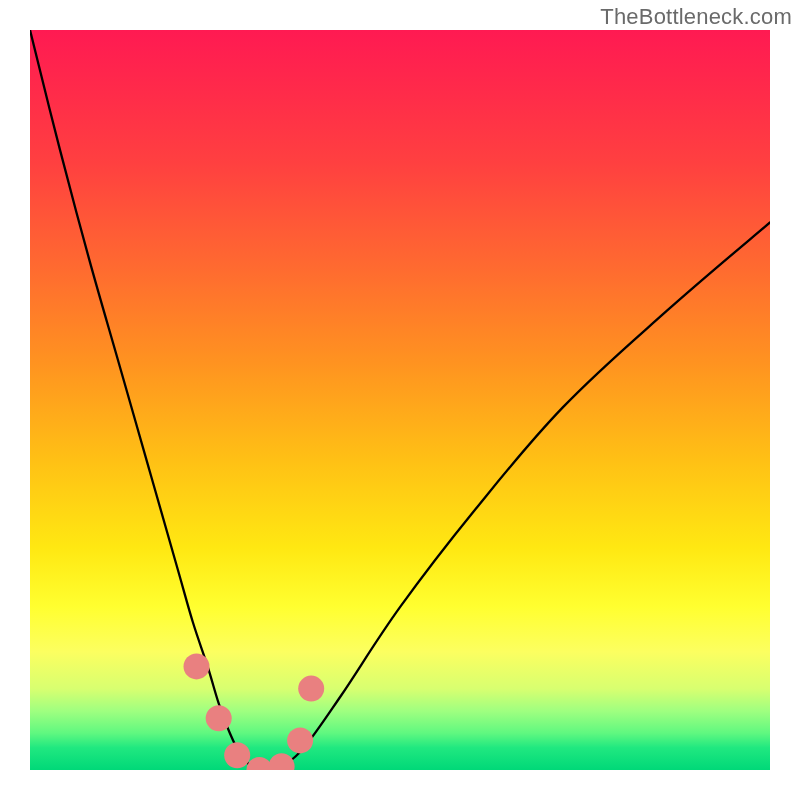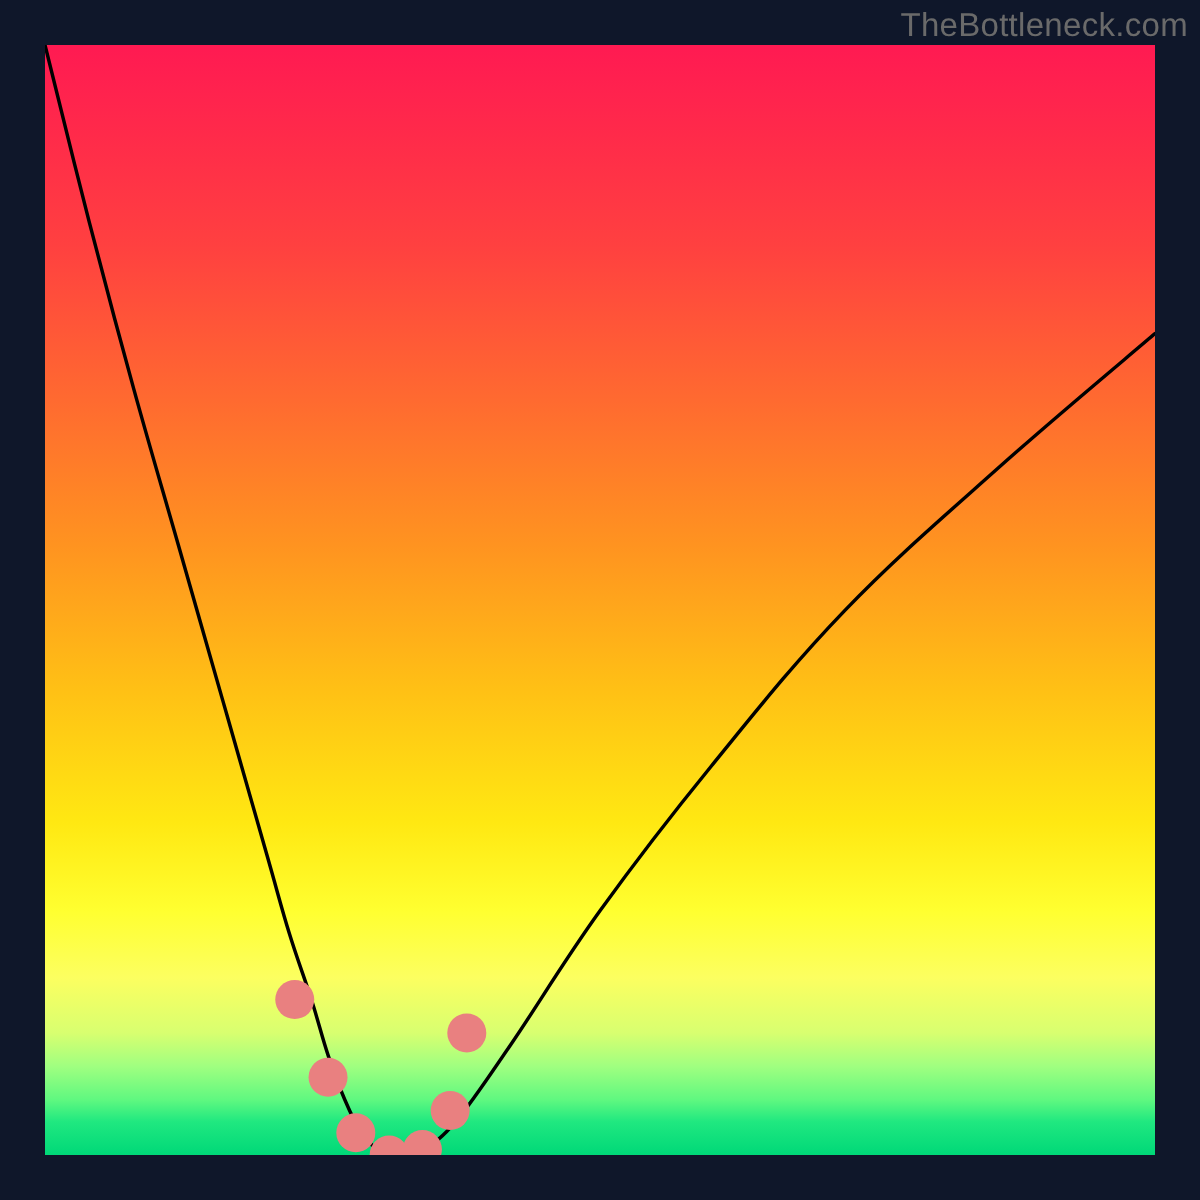--- a/index.html
+++ b/index.html
@@ -10,21 +10,21 @@
     overflow: hidden;
     background: #000;
     font-family: Arial, Helvetica, sans-serif;
   }
   .frame {
     position: absolute;
     top: 0;
     left: 0;
     width: 800px;
     height: 800px;
-    background: #0f172a;
+    background: #ffffff;
   }
   .plot {
     position: absolute;
     top: 30px;
     left: 30px;
     width: 740px;
     height: 740px;
     
     background: linear-gradient(
       to bottom,

